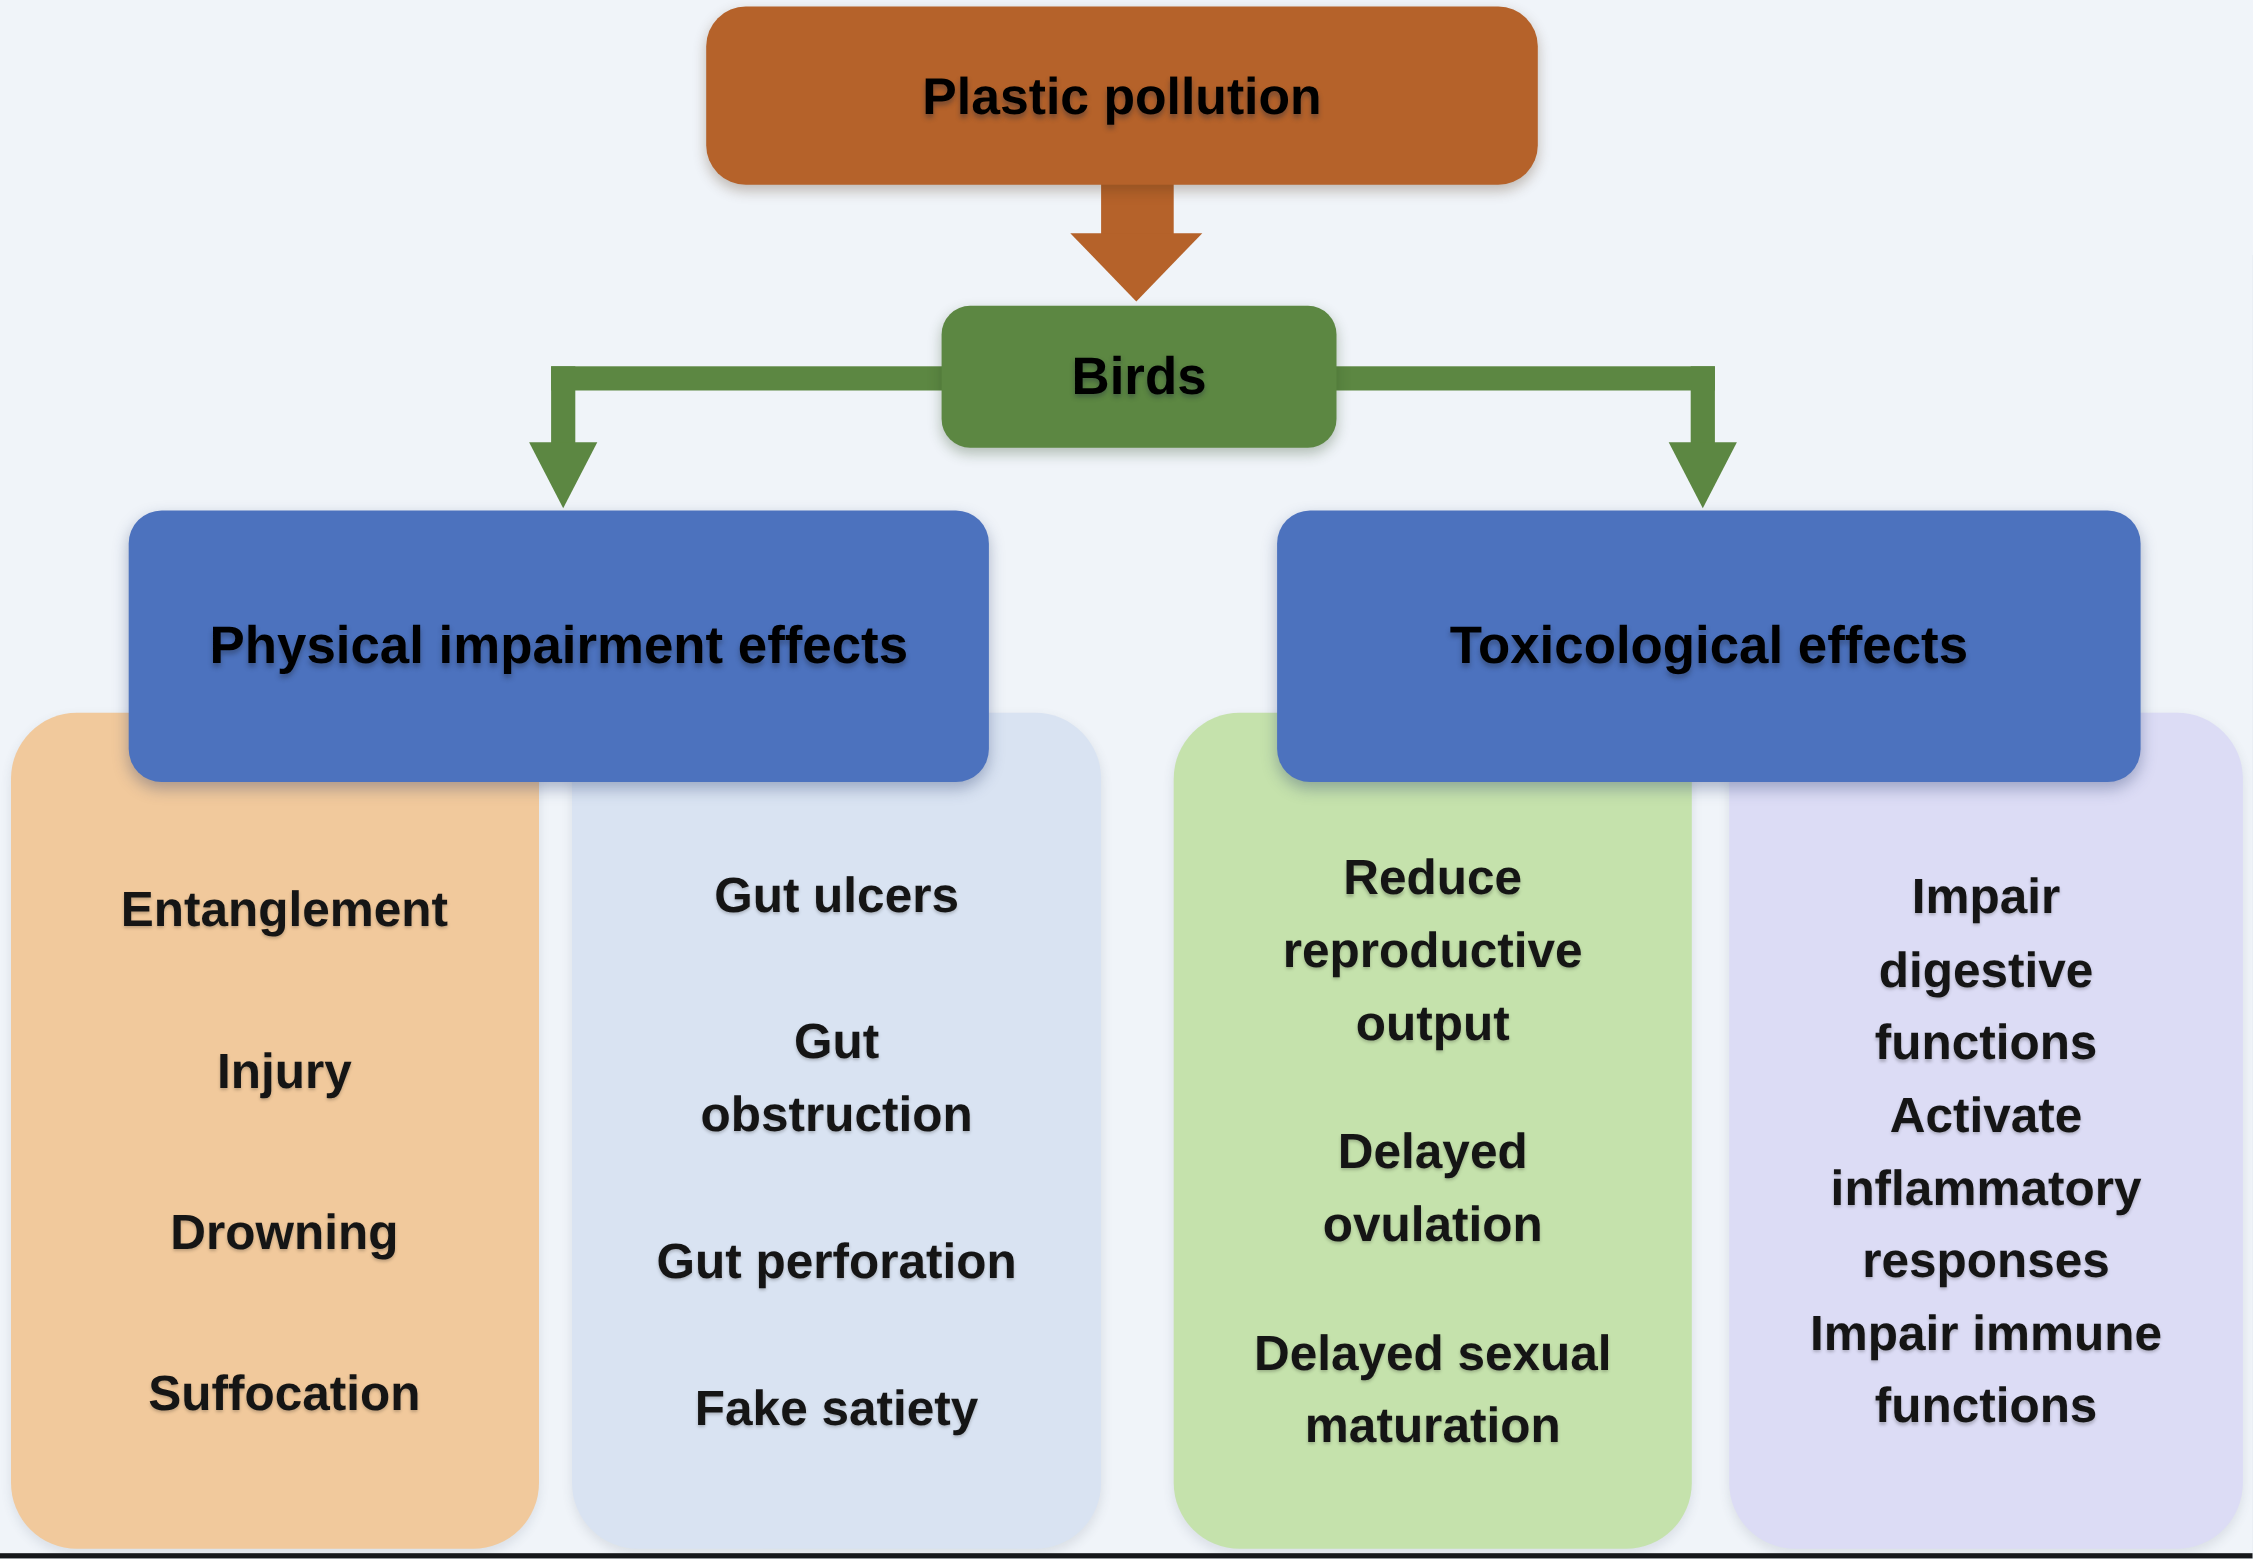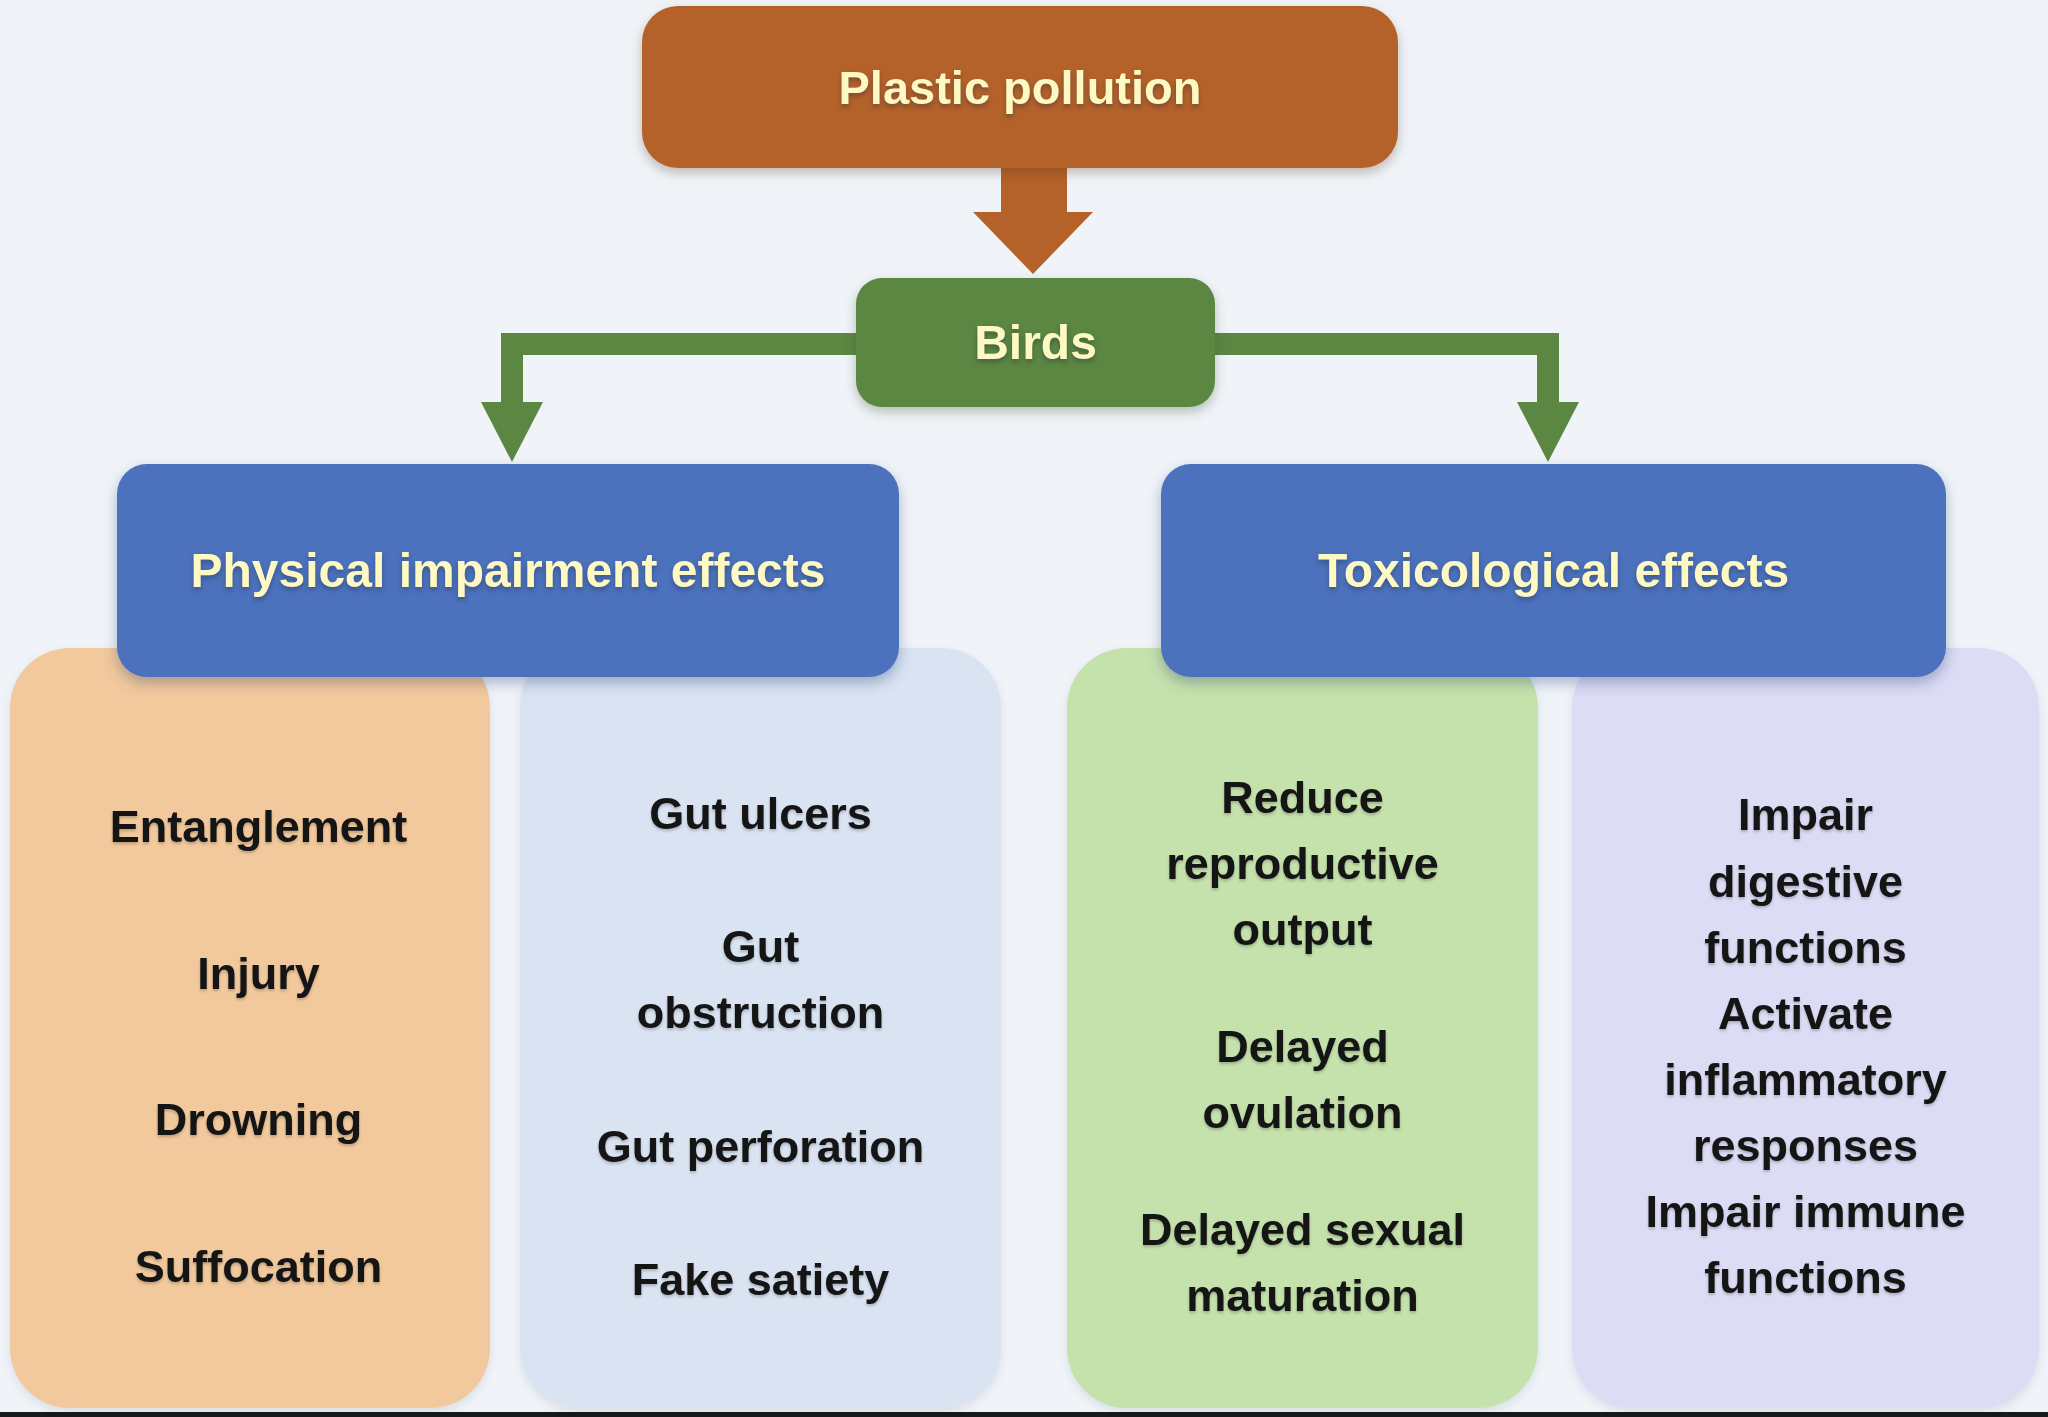--- a/index.html
+++ b/index.html
@@ -15,21 +15,21 @@
 
   
   .node {
     display: flex;
     align-items: center;
     justify-content: center;
     text-align: center;
     box-sizing: border-box;
   }
   .node-label {
-    color: #fef9c3;
+    color: #000000;
     font-weight: bold;
     text-shadow: 0 3px 5px rgba(30,40,60,0.40);
     white-space: pre-line;
   }
 
   .root-box {
     left: 642px; top: 6px; width: 756px; height: 162px;
     background: #b5622a;
     border-radius: 36px;
     box-shadow: 0 5px 12px rgba(80,50,20,0.30);
@@ -40,21 +40,21 @@
   .subject-box {
     left: 856px; top: 278px; width: 359px; height: 129px;
     background: #5c8742;
     border-radius: 26px;
     box-shadow: 0 5px 12px rgba(40,70,30,0.30);
     z-index: 4;
   }
   .subject-box .node-label { font-size: 48px; }
 
   .branch-header {
-    top: 464px; height: 213px;
+    top: 464px; height: 247px;
     background: #4c72be;
     border-radius: 30px;
     box-shadow: 0 6px 14px rgba(40,60,110,0.35);
     z-index: 3;
   }
   .branch-header.left  { left: 117px;  width: 782px; }
   .branch-header.right { left: 1161px; width: 785px; }
   .branch-header .node-label { font-size: 48px; }
 
   

